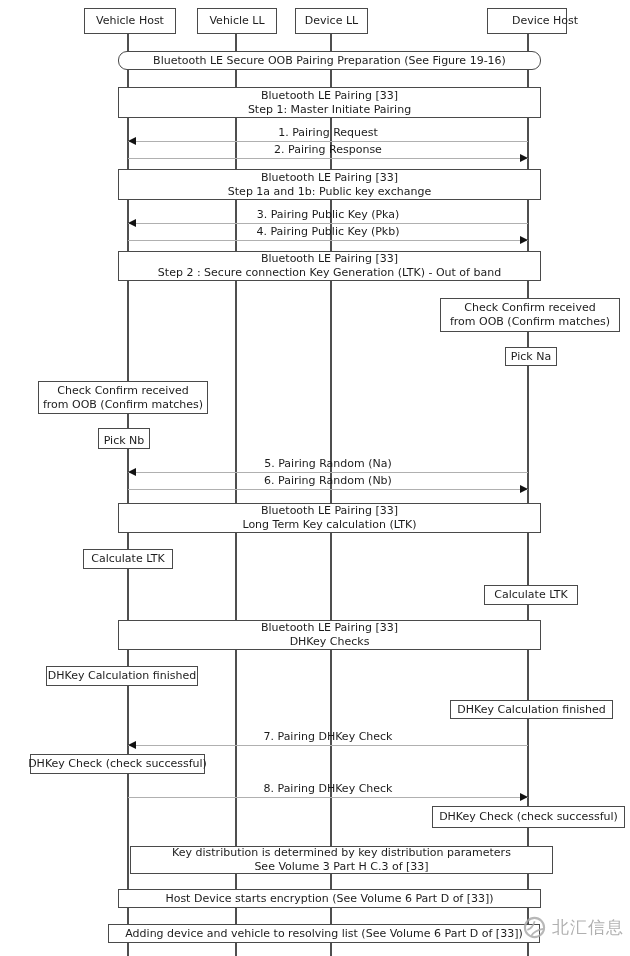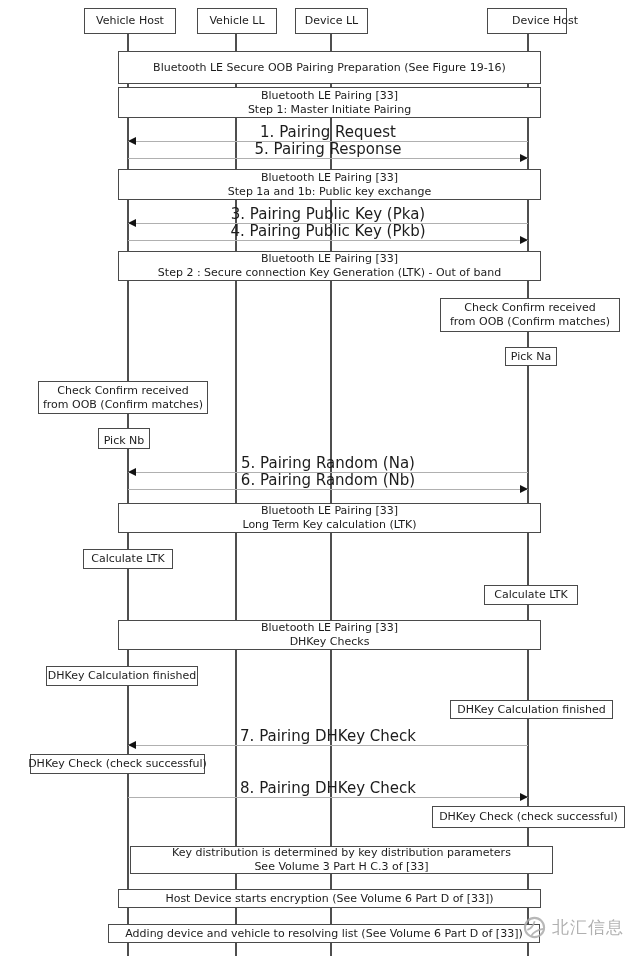--- a/index.html
+++ b/index.html
@@ -7,21 +7,21 @@
     position:relative;width:630px;height:956px;background:#ffffff;overflow:hidden;
     font-family:"DejaVu Sans","Liberation Sans",sans-serif;color:#1c1c1c;
   }
   .lifeline{position:absolute;width:2px;background:#4f4f4f;}
   .box{
     position:absolute;background:#ffffff;border:1.5px solid #4a4a4a;box-sizing:border-box;
     display:flex;flex-direction:column;align-items:center;justify-content:center;
     text-align:center;font-size:11px;line-height:14px;color:#1c1c1c;white-space:nowrap;
   }
   .msg{position:absolute;height:16px;}
-  .msg .lbl{position:absolute;left:0;right:0;top:0;height:13px;text-align:center;font-size:15px;line-height:13px;color:#1c1c1c;}
+  .msg .lbl{position:absolute;left:0;right:0;top:0;height:13px;text-align:center;font-size:11px;line-height:13px;color:#1c1c1c;}
   .msg .line{position:absolute;left:0;right:0;top:15px;height:1px;background:#b0b0b0;}
   .msg .ah-l{position:absolute;left:0;top:11px;width:0;height:0;
     border-top:4px solid transparent;border-bottom:4px solid transparent;border-right:8px solid #121212;}
   .msg .ah-r{position:absolute;right:0;top:11px;width:0;height:0;
     border-top:4px solid transparent;border-bottom:4px solid transparent;border-left:8px solid #121212;}
   .watermark{position:absolute;display:flex;align-items:center;gap:6px;opacity:.85;}
   .watermark .wm-text{font-size:17px;color:#a3a3a3;letter-spacing:1px;}
 </style>
 </head>
 <body>
@@ -32,21 +32,21 @@
   <div class="lifeline" style="left:235px;top:33px;height:923px;"></div>
   <div class="lifeline" style="left:330px;top:33px;height:923px;"></div>
   <div class="lifeline" style="left:527px;top:33px;height:923px;"></div>
 
   <div class="msg" style="left:128px;top:126px;width:400px;">
     <div class="lbl">1. Pairing Request</div>
     <div class="line"></div>
     <div class="ah-l"></div>
   </div>
   <div class="msg" style="left:128px;top:143px;width:400px;">
-    <div class="lbl">5. Pairing Response</div>
+    <div class="lbl">2. Pairing Response</div>
     <div class="line"></div>
     <div class="ah-r"></div>
   </div>
   <div class="msg" style="left:128px;top:208px;width:400px;">
     <div class="lbl">3. Pairing Public Key (Pka)</div>
     <div class="line"></div>
     <div class="ah-l"></div>
   </div>
   <div class="msg" style="left:128px;top:225px;width:400px;">
     <div class="lbl">4. Pairing Public Key (Pkb)</div>
@@ -80,21 +80,21 @@
   <div class="box" style="left:197px;top:8px;width:80px;height:26px;">
     <span>Vehicle LL</span>
   </div>
   <div class="box" style="left:295px;top:8px;width:73px;height:26px;text-align:right;">
     <span>Device LL</span>
   </div>
   <div class="box" style="left:487px;top:8px;width:80px;height:26px;padding-left:36px;">
     <span>Device Host</span>
   </div>
 
-  <div class="box" style="left:118px;top:51px;width:423px;height:33px;">
+  <div class="box" style="left:118px;top:51px;width:423px;height:19px;border-radius:9px;">
     <span>Bluetooth LE Secure OOB Pairing Preparation (See Figure 19-16)</span>
   </div>
   <div class="box" style="left:118px;top:87px;width:423px;height:31px;">
     <span>Bluetooth LE Pairing [33]</span>
     <span>Step 1: Master Initiate Pairing</span>
   </div>
   <div class="box" style="left:118px;top:169px;width:423px;height:31px;">
     <span>Bluetooth LE Pairing [33]</span>
     <span>Step 1a and 1b: Public key exchange</span>
   </div>

